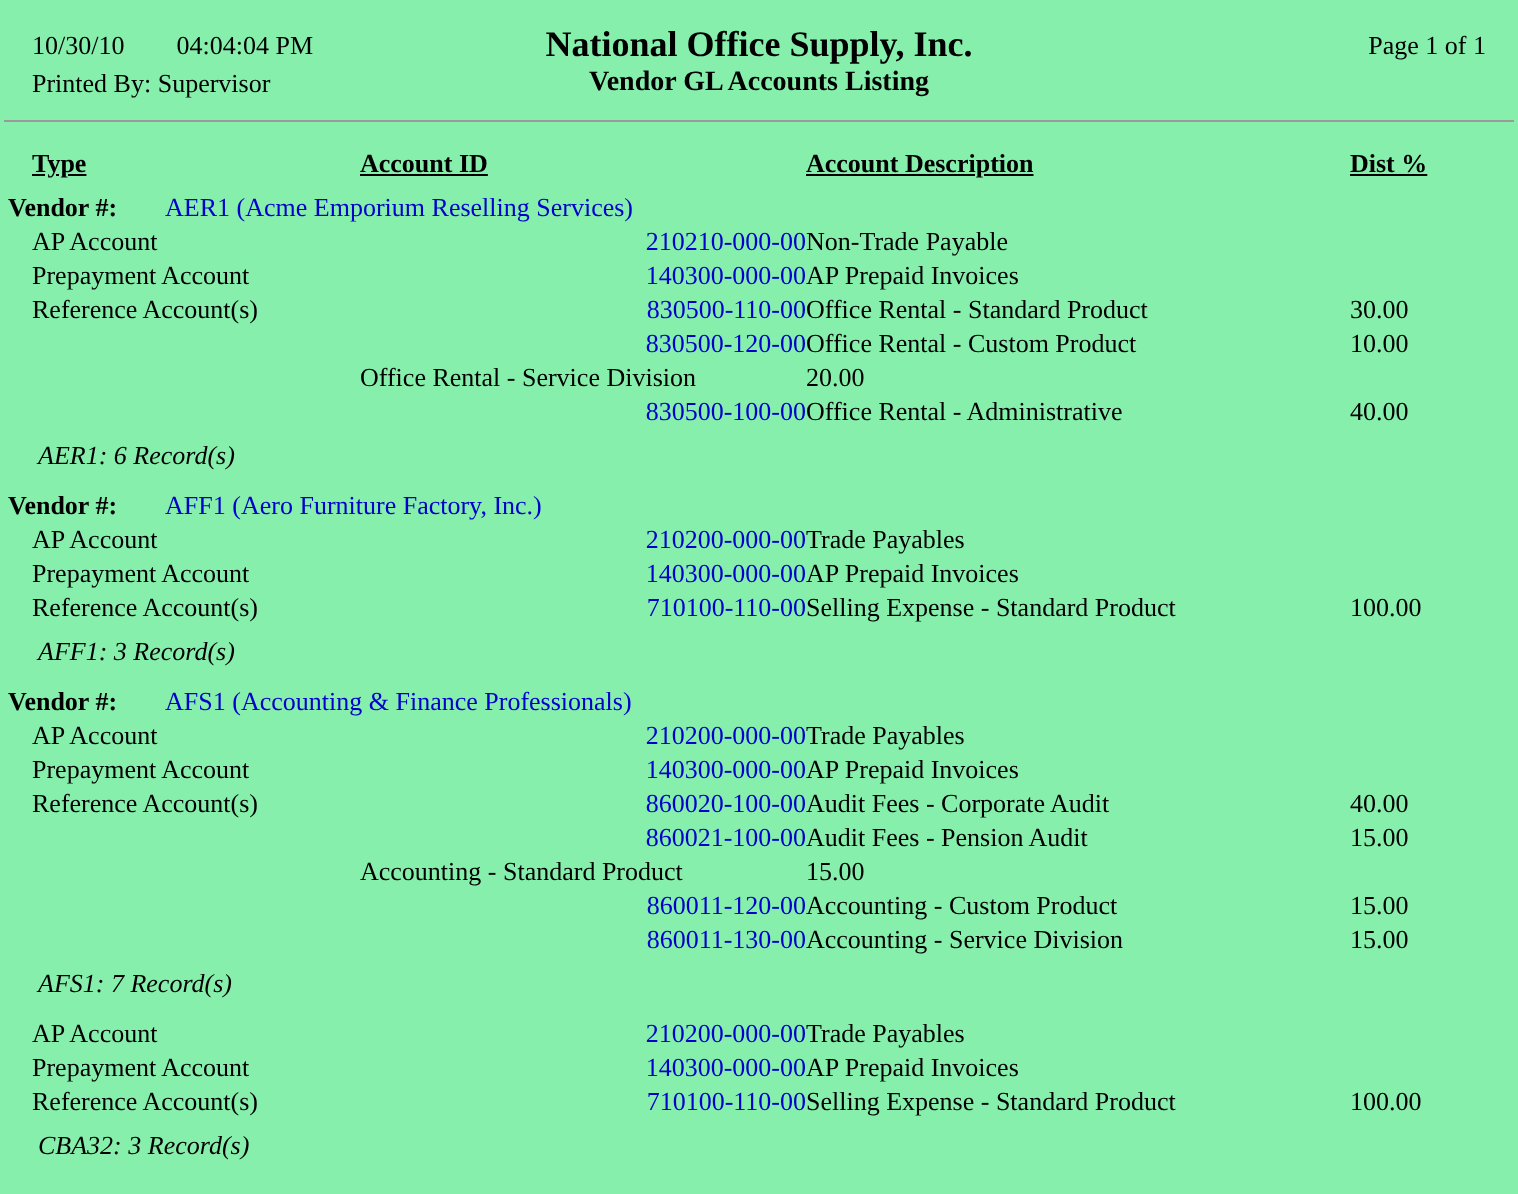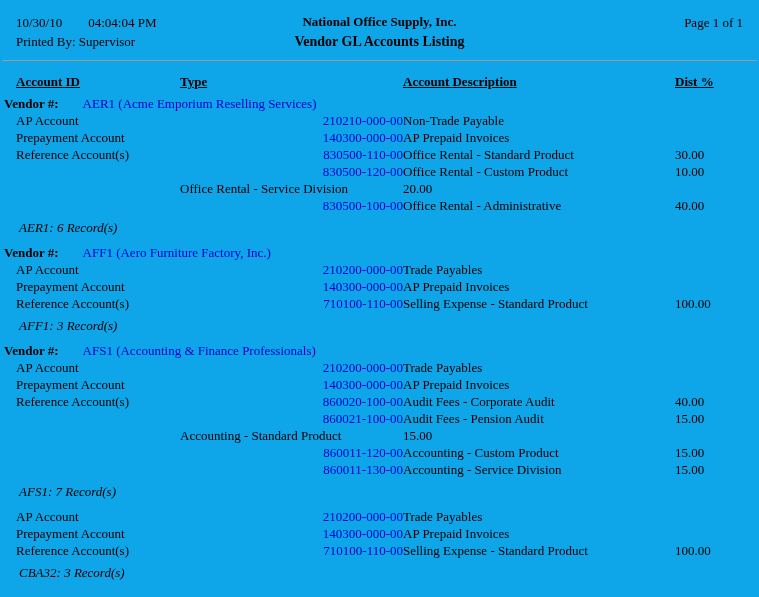--- a/index.html
+++ b/index.html
@@ -1,37 +1,37 @@
 <!DOCTYPE html>
 <html style="--link-blue: #0000cc; --rule-gray: #9a9a9a;"><head>
 <meta charset="utf-8">
 <style>
   html, body { margin: 0; padding: 0; background: #ffffff; }
   .page {
     position: relative;
     width: 759px;
     height: 597px;
-    background: #0ea5e9;
+    background: #86efac;
     color: #000000;
     font-family: "Liberation Serif", "DejaVu Serif", serif;
     font-size: 13px;
     overflow: hidden;
     box-sizing: border-box;
   }
   .page-header {
     display: grid;
     grid-template-columns: 1fr auto 1fr;
     padding: 14px 16px 0 16px;
     align-items: start;
   }
   .hdr-left { line-height: 17px; }
   .hdr-left .date { display: inline-block; min-width: 69px; }
   .hdr-left .printed-line { margin-top: 2px; }
   .hdr-center { text-align: center; }
-  .company { font-weight: bold; font-size: 13px; line-height: 16px; }
+  .company { font-weight: bold; font-size: 18px; line-height: 16px; }
   .report-title { font-weight: bold; font-size: 14px; line-height: 22px; margin-top: 1px; }
   .hdr-right { text-align: right; line-height: 17px; }
   .rule {
     border: 0;
     border-top: 1px solid var(--rule-gray, #9a9a9a);
     margin: 7px 2px 0 2px;
     height: 0;
   }
   .grid-row {
     display: grid;
@@ -83,22 +83,22 @@
     <div class="hdr-center">
       <div class="company">National Office Supply, Inc.</div>
       <div class="report-title">Vendor GL Accounts Listing</div>
     </div>
     <div class="hdr-right">Page 1 of 1</div>
   </div>
 
   <hr class="rule">
 
   <div class="grid-row col-headers">
+    <span><span class="hdr">Type</span></span>
     <span><span class="hdr">Account ID</span></span>
-    <span><span class="hdr">Type</span></span>
     <span><span class="hdr">Account Description</span></span>
     <span class="col-dist"><span class="hdr">Dist %</span></span>
   </div>
 
   <div>
   <div class="vendor-section">
     <div class="vendor-head">
       <span class="vlabel">Vendor #:</span>
       <span class="vname">AER1 (Acme Emporium Reselling Services)</span>
     </div>

